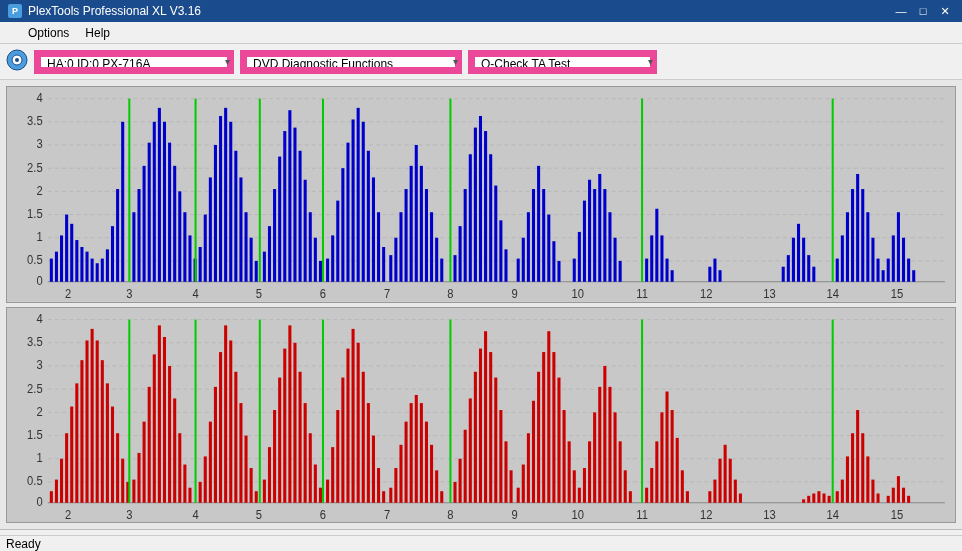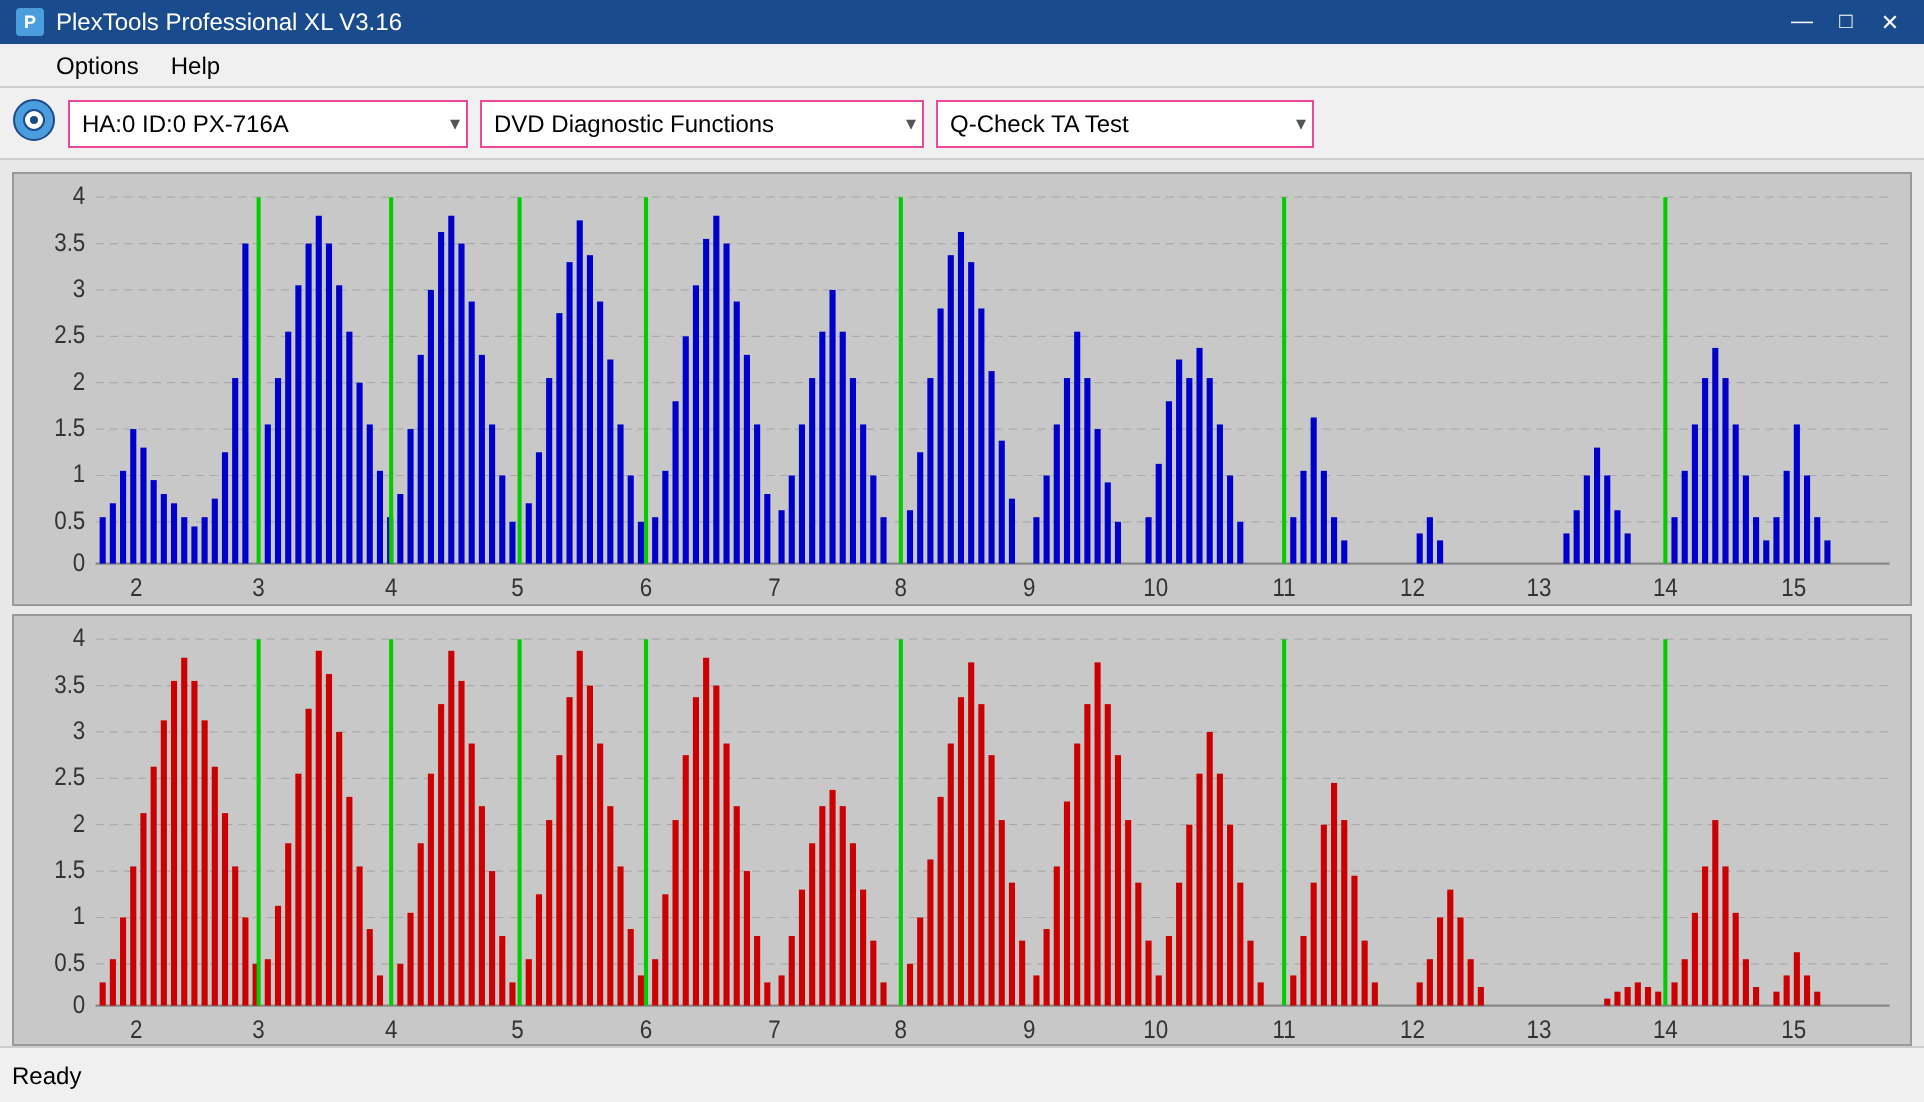--- a/index.html
+++ b/index.html
@@ -82,21 +82,21 @@
       gap: 6px;
       border-bottom: 1px solid #ccc;
     }
     .dropdown-wrapper {
       position: relative;
       display: flex;
       align-items: center;
     }
     .dropdown-wrapper select {
       height: 24px;
-      border: 1px solid #ec4899;
+      border: 7px solid #ec4899;
       background: white;
       font-size: 12px;
       cursor: pointer;
       padding: 0 20px 0 6px;
       appearance: none;
       -webkit-appearance: none;
     }
     .dropdown-arrow {
       position: absolute;
       right: 4px;
@@ -126,21 +126,21 @@
 
     
     .chart-svg {
       width: 100%;
       height: 100%;
     }
 
     
     #status-bar {
       background: #f0f0f0;
-      height: 28px;
+      height: 16px;
       display: flex;
       align-items: center;
       padding: 0 6px;
       border-top: 1px solid #ccc;
       font-size: 12px;
       position: absolute;
       bottom: 0;
       left: 0;
       right: 0;
     }

